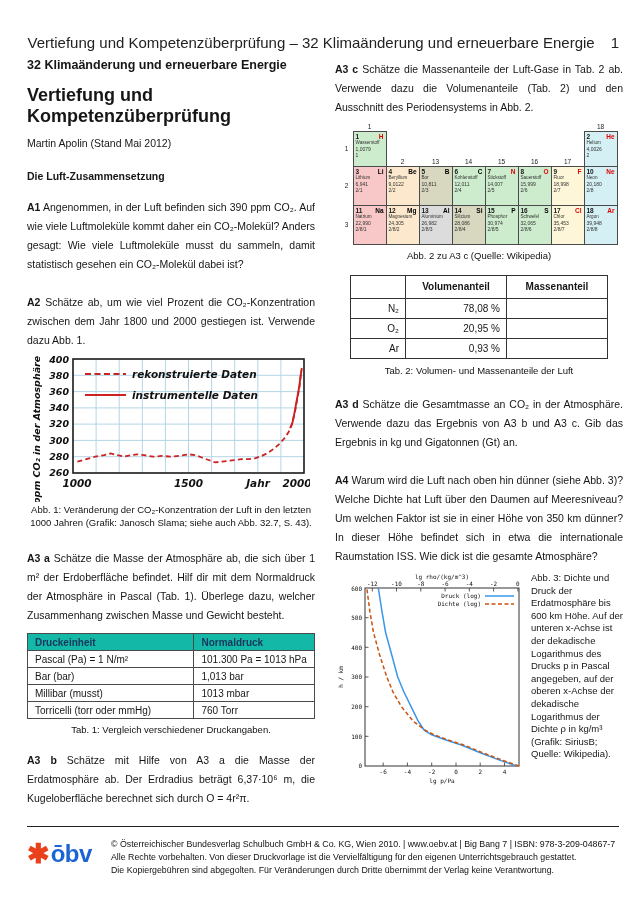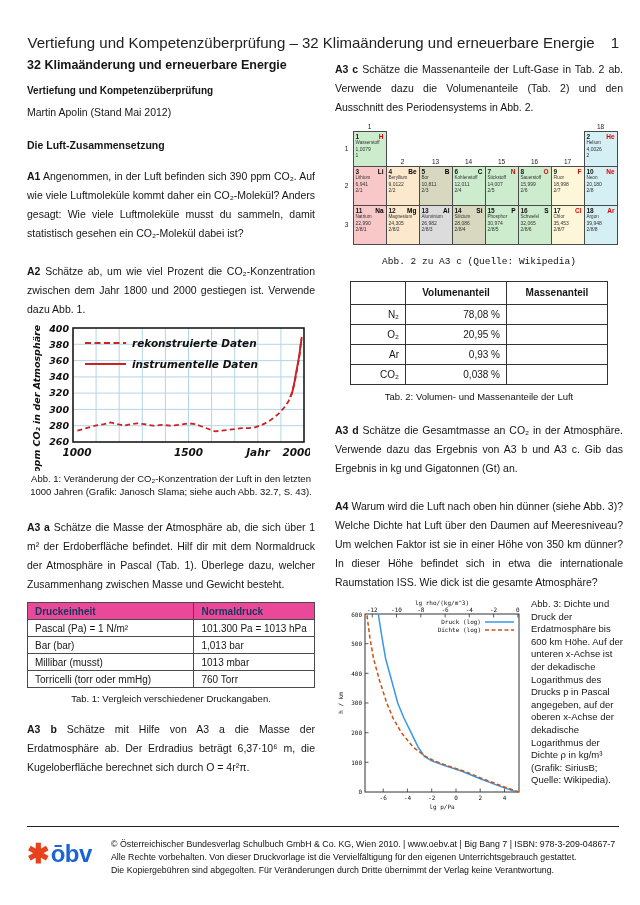--- a/index.html
+++ b/index.html
@@ -7,34 +7,34 @@
     width:640px;height:905px;position:relative;background:#ffffff;
     font-family:"Liberation Sans",sans-serif;color:#161616;
     -webkit-font-smoothing:antialiased;overflow:hidden;
   }
   .header{position:absolute;top:34px;left:27px;width:592px;text-align:right;font-size:15px;color:#222;}
   .header .pagenum{margin-left:16px;}
   .col{position:absolute;top:52px;width:288px;}
   .col-left{left:27px;}
   .col-right{left:335px;}
   .doc-title{font-size:12.5px;font-weight:bold;margin:6px 0 0;}
-  .doc-title2{font-size:10px;font-weight:bold;margin:13px 0 0;}
+  .doc-title2{font-size:18px;font-weight:bold;margin:13px 0 0;}
   .author{font-size:10.5px;margin:10px 0 0;}
   .section-heading{font-size:10.5px;font-weight:bold;margin:21px 0 0;}
   .para{font-size:10.5px;line-height:19px;text-align:justify;margin:16px 0 0;}
   .para b{font-weight:bold;}
   .caption{font-size:9.5px;line-height:12.5px;text-align:center;margin:4px 0 0;color:#111;}
   
   .chart1-wrap{margin:4px 0 0;}
   .chart1-wrap svg{display:block;}
   .hand{font-family:"DejaVu Sans",sans-serif;font-style:italic;font-weight:bold;}
   
   .tab1{border-collapse:collapse;width:100%;margin:8px 0 0;font-size:10px;}
   .tab1 th,.tab1 td{border:1px solid #4a4a4a;padding:2.5px 7px;text-align:left;}
-  .tab1 th{background:#ec4899;color:#17365d;font-weight:bold;}
+  .tab1 th{background:#14b8a6;color:#17365d;font-weight:bold;}
   
   .pt{display:grid;grid-template-columns:13px repeat(8,33px);grid-template-rows:10px 24px 11px 39px 39px;margin:4px 0 0 5px;width:277px;}
   .pt .gl{font-size:6.5px;text-align:center;color:#222;align-self:end;line-height:9px;}
   .pt .pl{font-size:6.5px;text-align:center;color:#222;align-self:center;}
   .el{border:1px solid #4a4a4a;margin:-0.5px;padding:1px 2px;overflow:hidden;box-sizing:border-box;}
   .el-top{display:flex;justify-content:space-between;font-size:6.5px;font-weight:bold;line-height:7px;}
   .el-name{font-size:4.6px;line-height:6px;color:#333;}
   .el-small{font-size:5px;line-height:6px;color:#333;}
   .h-cell{grid-row:2 / span 2;}
   
@@ -326,21 +326,21 @@
     <div class="el" style="grid-area: 5 / 9; background: rgb(212, 240, 244);">
         <div class="el-top">
           <span>18</span>
           <span style="color: rgb(224, 0, 0);">Ar</span>
         </div>
         <div class="el-name">Argon</div>
         <div class="el-small">39,948</div>
         <div class="el-small">2/8/8</div>
       </div>
   </div>
-  <div class="caption" style="margin-top:12px;font-family:Liberation Mono, monospace;">Abb. 2 zu A3 c (Quelle: Wikipedia)</div>
+  <div class="caption" style="margin-top:6px;">Abb. 2 zu A3 c (Quelle: Wikipedia)</div>
 
   <table class="tab2">
     <tbody>
         <tr>
       <th class="gascol"></th>
       <th>Volumenanteil</th>
       <th>Massenanteil</th>
     </tr>
     <tr>
           <td>N₂</td>
@@ -348,25 +348,20 @@
           <td></td>
         </tr>
     <tr>
           <td>O₂</td>
           <td>20,95 %</td>
           <td></td>
         </tr>
     <tr>
           <td>Ar</td>
           <td>0,93 %</td>
-          <td></td>
-        </tr>
-    <tr>
-          <td>CO₂</td>
-          <td>0,038 %</td>
           <td></td>
         </tr>
   </tbody>
     </table>
   <div class="caption" style="margin-top:6px;">Tab. 2: Volumen- und Massenanteile der Luft</div>
 
   <p class="para" style="margin-top:18px;"><b>A3 d</b> <span>Schätze die Gesamtmasse an CO₂ in der Atmosphäre. Verwende dazu das Ergebnis von A3 b und A3 c. Gib das Ergebnis in kg und Gigatonnen (Gt) an.</span></p>
   <p class="para" style="margin-top:19px;"><b>A4</b> <span>Warum wird die Luft nach oben hin dünner (siehe Abb. 3)? Welche Dichte hat Luft über den Daumen auf Meeresniveau? Um welchen Faktor ist sie in einer Höhe von 350 km dünner? In dieser Höhe befindet sich in etwa die internationale Raumstation ISS. Wie dick ist die gesamte Atmosphäre?</span></p>
 
   <div class="abb3-row">

